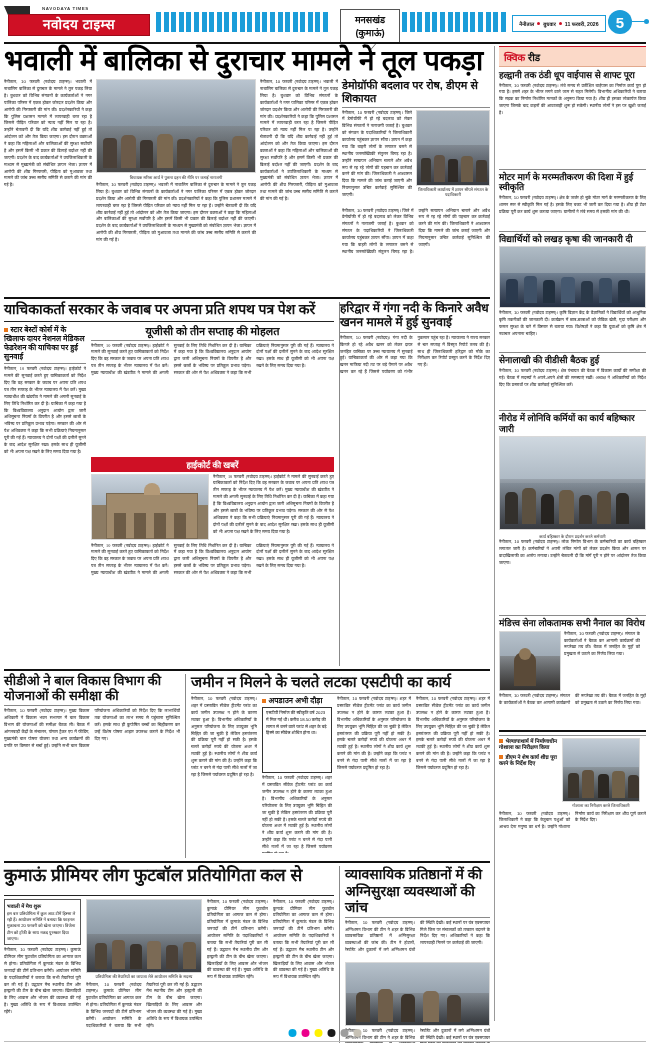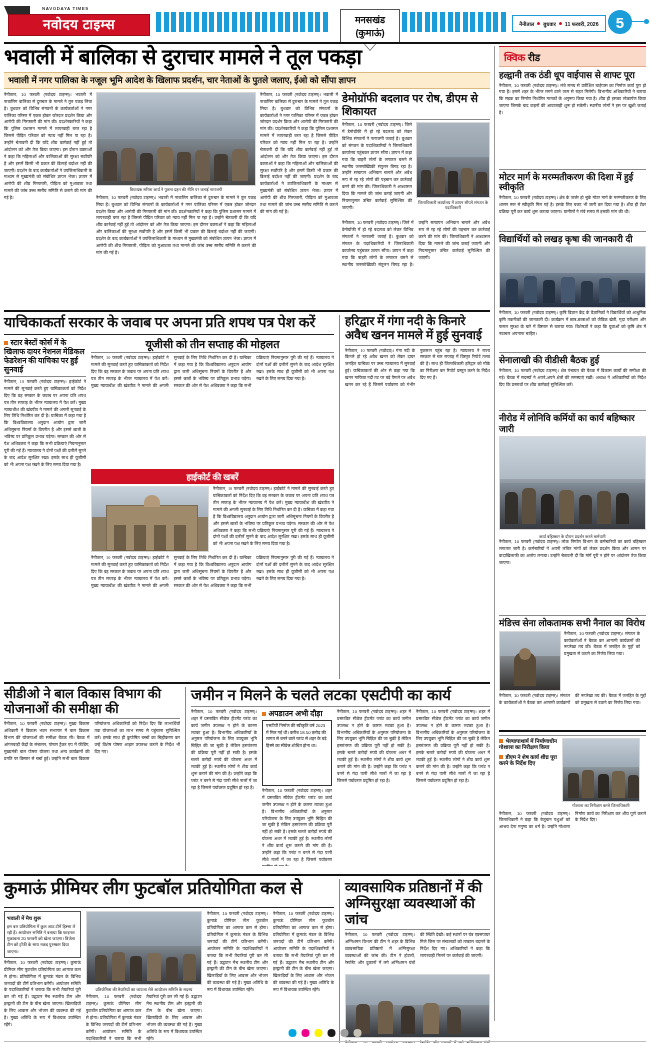--- a/index.html
+++ b/index.html
@@ -39,21 +39,21 @@
   .pageno-line::after{content:"";position:absolute;right:-3px;top:-2px;width:5px;height:5px;
       border-radius:50%;background:#1b9dd9;}
   .mast-rule{position:absolute;left:4px;right:4px;top:38px;height:2px;background:#111;}
 
   
   .body-wrap{position:absolute;left:4px;top:42px;right:4px;bottom:26px;display:flex;gap:4px;}
   .left-zone{width:486px;position:relative;}
   .right-zone{width:148px;position:relative;border-left:1px solid #999;padding-left:4px;}
 
   
-  .h-main{font-size:21px;font-weight:bold;line-height:1.08;letter-spacing:-.2px;
+  .h-main{font-size:28px;font-weight:bold;line-height:1.08;letter-spacing:-.2px;
       color:#000;margin:0 0 3px;}
   .h-xl{font-size:17.5px;font-weight:bold;line-height:1.1;margin:0 0 9px;}
   .h-lg{font-size:14px;font-weight:bold;line-height:1.12;margin:0 0 2px;}
   .h-md{font-size:11px;font-weight:bold;line-height:1.15;margin:0 0 2px;}
   .h-sm{font-size:9px;font-weight:bold;line-height:1.18;margin:0 0 2px;}
   .h-xs{font-size:7.6px;font-weight:bold;line-height:1.2;margin:0 0 1.5px;}
 
   .subhead{background:#fdeccd;border-top:1px solid #d9b97c;border-bottom:1px solid #d9b97c;
       font-size:8.6px;font-weight:bold;padding:2.5px 4px;line-height:1.2;margin-bottom:3px;}
 
@@ -163,21 +163,20 @@
     <div class="pageno">5</div>
     <div class="pageno-line"></div>
   </div>
   <div class="mast-rule"></div>
 
   <div class="body-wrap">
 
     <div class="left-zone">
 
       <div class="h-main">भवाली में बालिका से दुराचार मामले ने तूल पकड़ा</div>
-      <div class="subhead">भवाली में नगर पालिका के नजूल भूमि आदेश के खिलाफ प्रदर्शन, चार नेताओं के पुतले जलाए, ईओ को सौंपा ज्ञापन</div>
 
       <div style="display:flex;gap:4px;height:215px;">
         <div style="width:88px;">
           <div class="txt" style="height:212px;">नैनीताल, 10 फरवरी (नवोदय टाइम्स)। भवाली में नाबालिग बालिका से दुराचार के मामले ने तूल पकड़ लिया है। बुधवार को विभिन्न संगठनों के कार्यकर्ताओं ने नगर पालिका परिसर में एकत्र होकर जोरदार प्रदर्शन किया और आरोपी की गिरफ्तारी की मांग की। प्रदर्शनकारियों ने कहा कि पुलिस प्रशासन मामले में लापरवाही बरत रहा है जिससे पीड़ित परिवार को न्याय नहीं मिल पा रहा है। उन्होंने चेतावनी दी कि यदि शीघ्र कार्रवाई नहीं हुई तो आंदोलन को और तेज किया जाएगा। इस दौरान वक्ताओं ने कहा कि महिलाओं और बालिकाओं की सुरक्षा सर्वोपरि है और इसमें किसी भी प्रकार की ढिलाई बर्दाश्त नहीं की जाएगी। प्रदर्शन के बाद कार्यकर्ताओं ने उपजिलाधिकारी के माध्यम से मुख्यमंत्री को संबोधित ज्ञापन भेजा। ज्ञापन में आरोपी की शीघ्र गिरफ्तारी, पीड़िता को मुआवजा तथा मामले की जांच उच्च स्तरीय समिति से कराने की मांग की गई है।</div>
         </div>
 
         <div style="width:160px;">
           <div class="photo" style="height:92px;background:linear-gradient(180deg,#b9c4cf 0%,#8d9aa6 45%,#6d7a86 100%);">
             <div style="position:absolute;left:0;right:0;bottom:0;height:46px;background:linear-gradient(180deg,rgba(90,80,70,.2),rgba(60,55,50,.75));"></div>
             <div style="position:absolute;left:6px;bottom:4px;width:14px;height:30px;background:#4a4038;border-radius:4px 4px 0 0;"></div>
@@ -255,21 +254,21 @@
                 </div>
                 <div style="width:121px;">
                   <div class="txt" style="height:64px;">नैनीताल, 10 फरवरी (नवोदय टाइम्स)। हाईकोर्ट ने मामले की सुनवाई करते हुए याचिकाकर्ता को निर्देश दिए कि वह सरकार के जवाब पर अपना प्रति शपथ पत्र तीन सप्ताह के भीतर न्यायालय में पेश करें। मुख्य न्यायाधीश की खंडपीठ ने मामले की अगली सुनवाई के लिए तिथि निर्धारित कर दी है। याचिका में कहा गया है कि विश्वविद्यालय अनुदान आयोग द्वारा जारी अधिसूचना नियमों के विपरीत है और इससे छात्रों के भविष्य पर प्रतिकूल प्रभाव पड़ेगा। सरकार की ओर से पेश अधिवक्ता ने कहा कि सभी प्रक्रियाएं नियमानुसार पूरी की गई हैं। न्यायालय ने दोनों पक्षों की दलीलें सुनने के बाद आदेश सुरक्षित रखा। इसके साथ ही यूजीसी को भी अपना पक्ष रखने के लिए समय दिया गया है।</div>
                 </div>
               </div>
               <div class="txt cols3" style="height:122px;margin-top:3px;">नैनीताल, 10 फरवरी (नवोदय टाइम्स)। हाईकोर्ट ने मामले की सुनवाई करते हुए याचिकाकर्ता को निर्देश दिए कि वह सरकार के जवाब पर अपना प्रति शपथ पत्र तीन सप्ताह के भीतर न्यायालय में पेश करें। मुख्य न्यायाधीश की खंडपीठ ने मामले की अगली सुनवाई के लिए तिथि निर्धारित कर दी है। याचिका में कहा गया है कि विश्वविद्यालय अनुदान आयोग द्वारा जारी अधिसूचना नियमों के विपरीत है और इससे छात्रों के भविष्य पर प्रतिकूल प्रभाव पड़ेगा। सरकार की ओर से पेश अधिवक्ता ने कहा कि सभी प्रक्रियाएं नियमानुसार पूरी की गई हैं। न्यायालय ने दोनों पक्षों की दलीलें सुनने के बाद आदेश सुरक्षित रखा। इसके साथ ही यूजीसी को भी अपना पक्ष रखने के लिए समय दिया गया है।</div>
             </div>
           </div>
         </div>
 
-        <div style="width:150px;border-left:1px solid #888;padding-left:5px;font-family:Liberation Serif, serif;">
+        <div style="width:150px;border-left:1px solid #888;">
           <div class="h-md" style="font-size:12px;">हरिद्वार में गंगा नदी के किनारे अवैध खनन मामले में हुई सुनवाई</div>
           <div class="rule-thin"></div>
           <div class="txt cols2" style="height:300px;">नैनीताल, 10 फरवरी (नवोदय)। गंगा नदी के किनारे हो रहे अवैध खनन को लेकर दायर जनहित याचिका पर उच्च न्यायालय में सुनवाई हुई। याचिकाकर्ता की ओर से कहा गया कि खनन माफिया नदी तट पर बड़े पैमाने पर अवैध खनन कर रहे हैं जिससे पर्यावरण को गंभीर नुकसान पहुंच रहा है। न्यायालय ने राज्य सरकार से चार सप्ताह में विस्तृत रिपोर्ट तलब की है। साथ ही जिलाधिकारी हरिद्वार को मौके का निरीक्षण कर रिपोर्ट प्रस्तुत करने के निर्देश दिए गए हैं।</div>
         </div>
       </div>
 
       <div class="rule-thick"></div>
 
       <div style="display:flex;gap:5px;margin-top:2px;">
         <div style="width:182px;">

